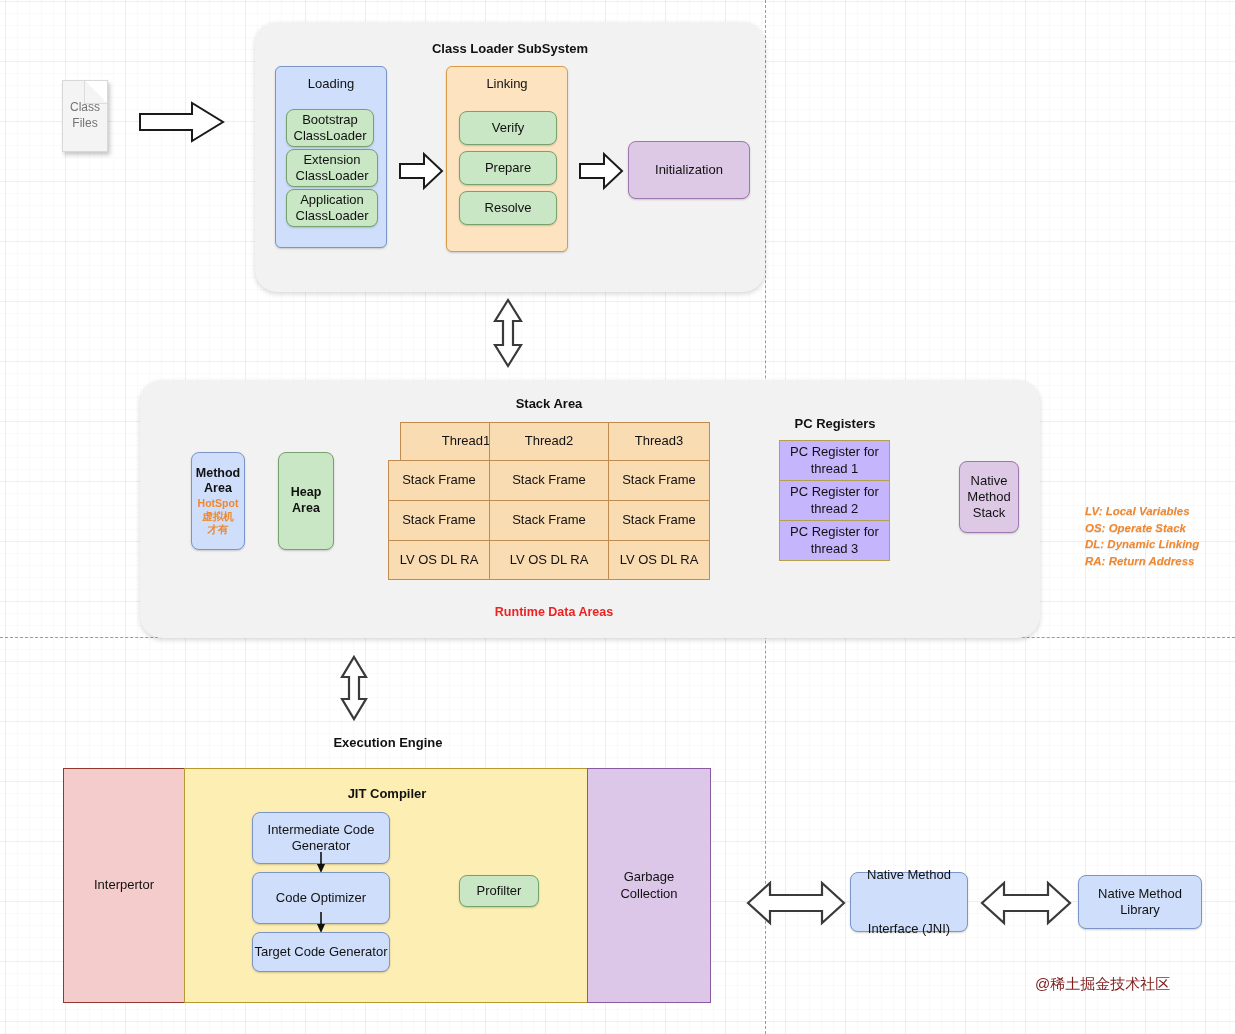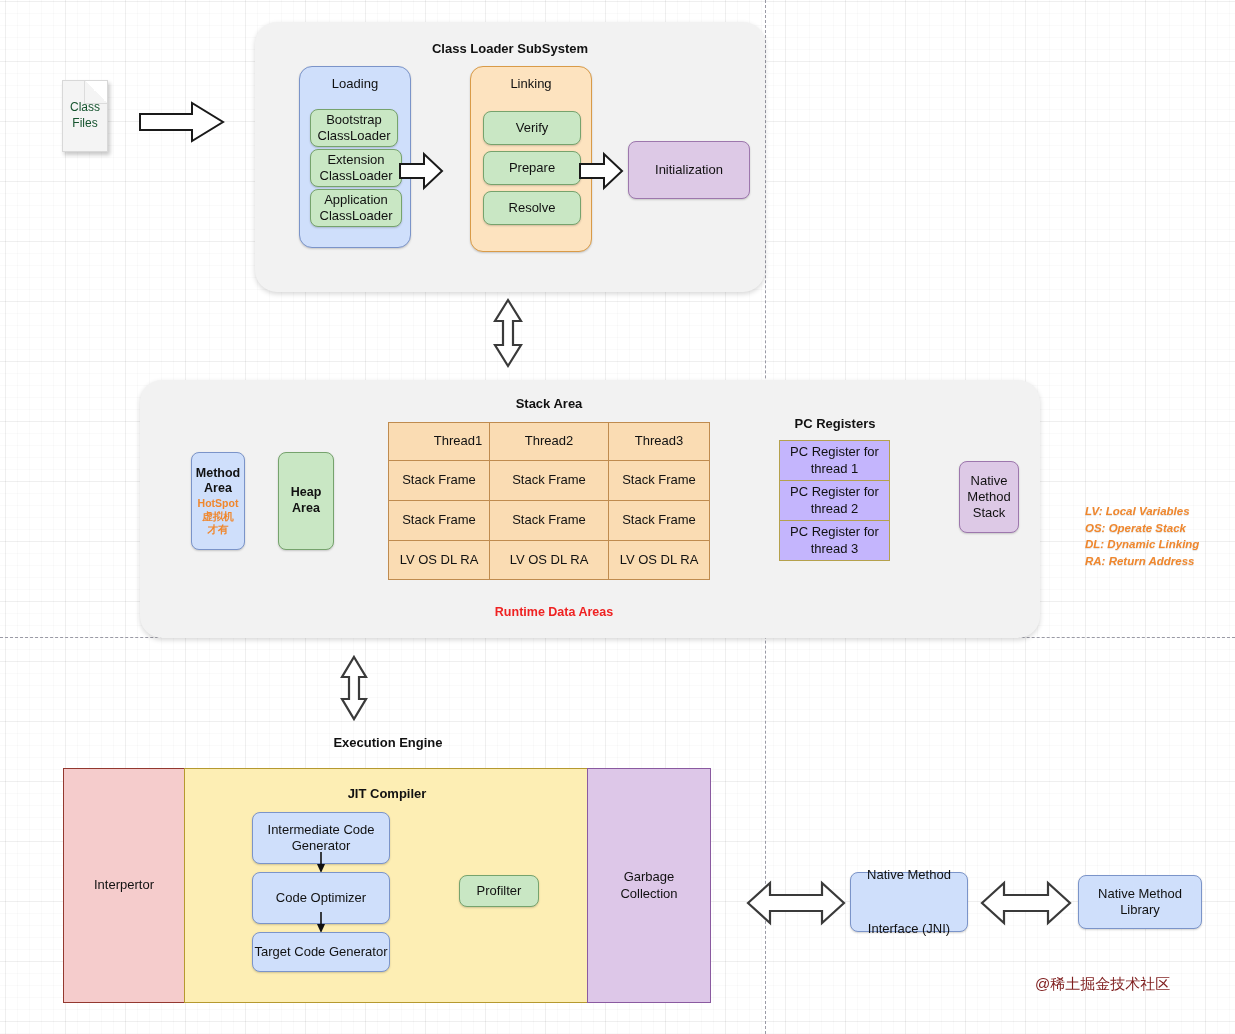--- a/index.html
+++ b/index.html
@@ -23,40 +23,40 @@
   .vguide{position:absolute;top:0;bottom:0;width:0;border-left:1px dashed #9a9aa5;}
   .hguide{position:absolute;left:0;right:0;height:0;border-top:1px dashed #9a9aa5;}
 
   
   .panel{
     background:#f2f2f2;border-radius:22px;
     box-shadow:0 2px 5px rgba(0,0,0,0.16);
   }
   .panel-title{font-weight:bold;font-size:13px;color:#111;}
 
-  .grp{border-radius:13px;border:1px solid;box-shadow:0 1px 2px rgba(0,0,0,0.18);margin-left:24px;}
+  .grp{border-radius:6px;border:1px solid;box-shadow:0 1px 2px rgba(0,0,0,0.18);}
   .box{border-radius:8px;border:1px solid;box-shadow:0 1px 2px rgba(0,0,0,0.18);
        font-size:13px;line-height:1.25;}
   .sq{border:1px solid;font-size:13px;line-height:1.25;}
 
   .blue{background:#cfdffb;border-color:#7b94c9;}
   .green{background:#c9e7c4;border-color:#76a36d;}
   .orange{background:#fde3bf;border-color:#d99b48;}
   .purple{background:#ddc9e6;border-color:#9d77ad;}
   .lorange{background:#fadcb3;border-color:#bf8b4f;}
   .yellowbox{background:#c4b5fd;border-color:#b5a14c;}
   .pink{background:#f5cccc;border-color:#93382f;}
   .jityellow{background:#fdeeb4;border-color:#b5992f;}
   .gcpurple{background:#ddc7e8;border-color:#8a5aa0;}
 
   
   .filecard{
     background:#f4f4f4;border:1px solid #d8d8d8;
     box-shadow:2px 3px 4px rgba(0,0,0,0.22);
-    font-size:12px;line-height:1.3;color:#14532d;
+    font-size:12px;line-height:1.3;color:#737373;
   }
   .filefold{position:absolute;right:0;top:0;width:22px;height:22px;
     background:linear-gradient(225deg,#ffffff 0 50%,transparent 50%);
     border-left:1px solid #dcdcdc;border-bottom:1px solid #dcdcdc;}
 
   svg{display:block;overflow:visible;}
   .ar{fill:#ffffff;stroke:#1a1a1a;stroke-width:2;}
   .ar2{fill:#ffffff;stroke:#3a3a3a;stroke-width:2.2;}
 
   .legend{font-size:11.5px;font-style:italic;color:#f0872d;line-height:1.45;
@@ -152,21 +152,21 @@
 </div>
 
 <div class="abs box green ctr" style="left:278px;top:452px;width:56px;height:98px;flex-direction:column;">
   <div class="bold" style="font-size:12.5px;">Heap</div>
   <div class="bold" style="font-size:12.5px;">Area</div>
 </div>
 
 <div class="abs panel-title ctr" style="left:388px;top:394px;width:322px;height:18px;">Stack Area</div>
 
 <div class="abs" style="left:388px;top:422px;width:322px;height:158px;">
-  <div class="sq lorange ctr abs" style="left:0;top:0;width:102px;height:39px;padding-left:38px;">
+  <div class="sq lorange ctr abs" style="left:12px;top:0;width:94px;height:39px;padding-left:38px;">
       <span>Thread1</span>
     </div>
   <div class="sq lorange ctr abs" style="left:101px;top:0;width:120px;height:39px;">
       <span>Thread2</span>
     </div>
   <div class="sq lorange ctr abs" style="left:220px;top:0;width:102px;height:39px;">
       <span>Thread3</span>
     </div>
 
   <div class="sq lorange ctr abs" style="left:0;top:38px;width:102px;height:41px;">

